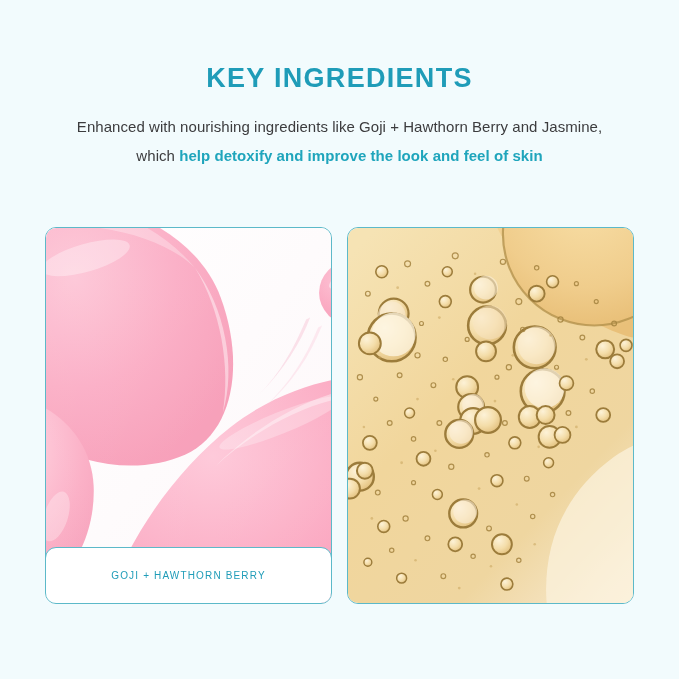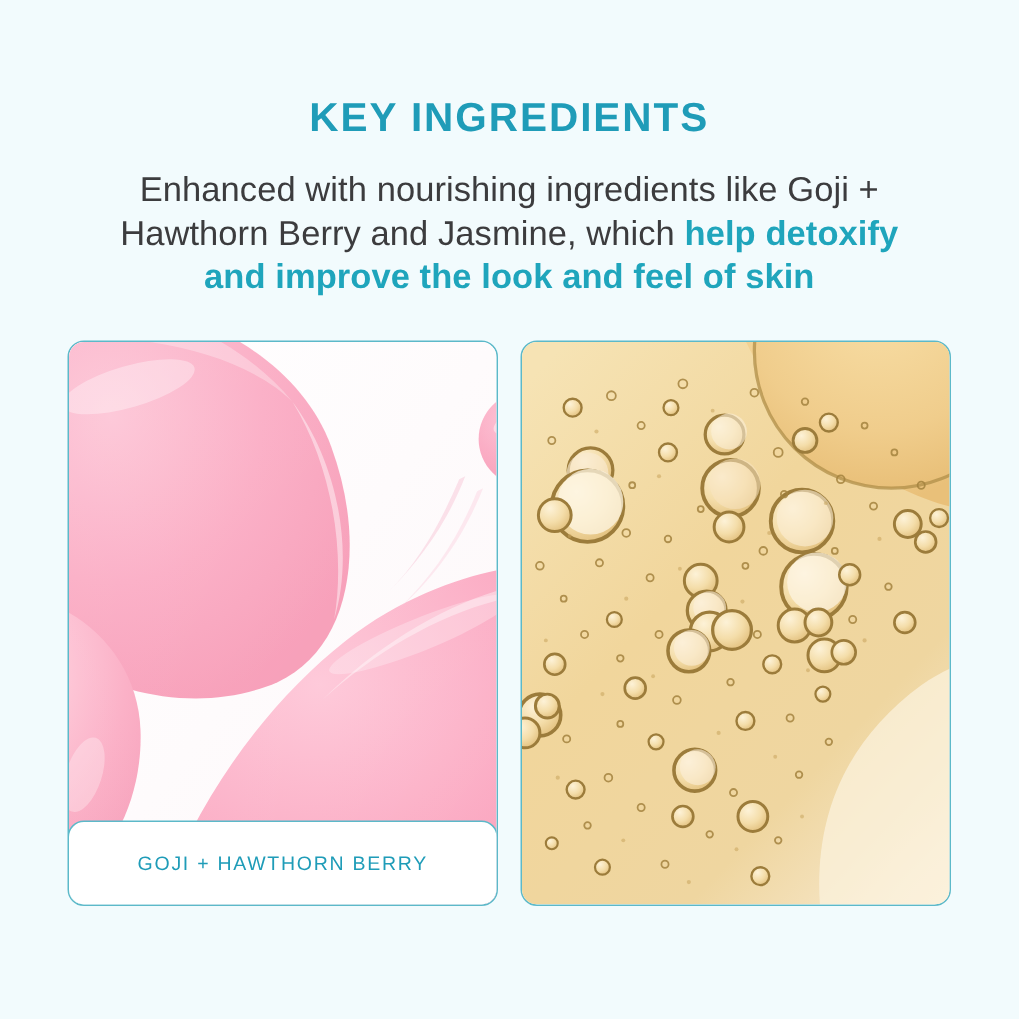--- a/index.html
+++ b/index.html
@@ -32,21 +32,21 @@
     font-size: 27px;
     letter-spacing: 1.3px;
     font-weight: 600;
     color: #1f9cb8;
     line-height: 32px;
     margin: 0;
   }
   .subtitle {
     margin: 18px auto 0 auto;
     width: 540px;
-    font-size: 23px;
+    font-size: 15px;
     line-height: 29px;
     color: #3c3c3e;
     font-weight: 400;
     letter-spacing: 0.05px;
     text-align: center;
   }
   .subtitle .hl {
     color: #1fa5bc;
     font-weight: 700;
   }
@@ -91,21 +91,21 @@
     height: 57px;
     background: #ffffff;
     border: 1px solid #5cb9c9;
     border-radius: 11px;
     box-sizing: border-box;
     display: flex;
     align-items: center;
     justify-content: center;
   }
   .card-label-text {
-    font-size: 13px;
+    font-size: 10px;
     letter-spacing: 1.15px;
     color: #1f9cb8;
     font-weight: 500;
     white-space: nowrap;
   }
 </style>
 </head>
 <body>
 
 <div class="page">

